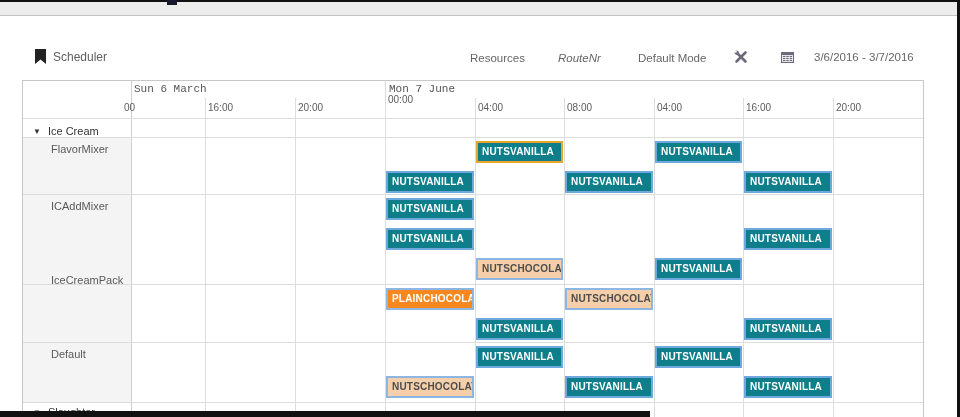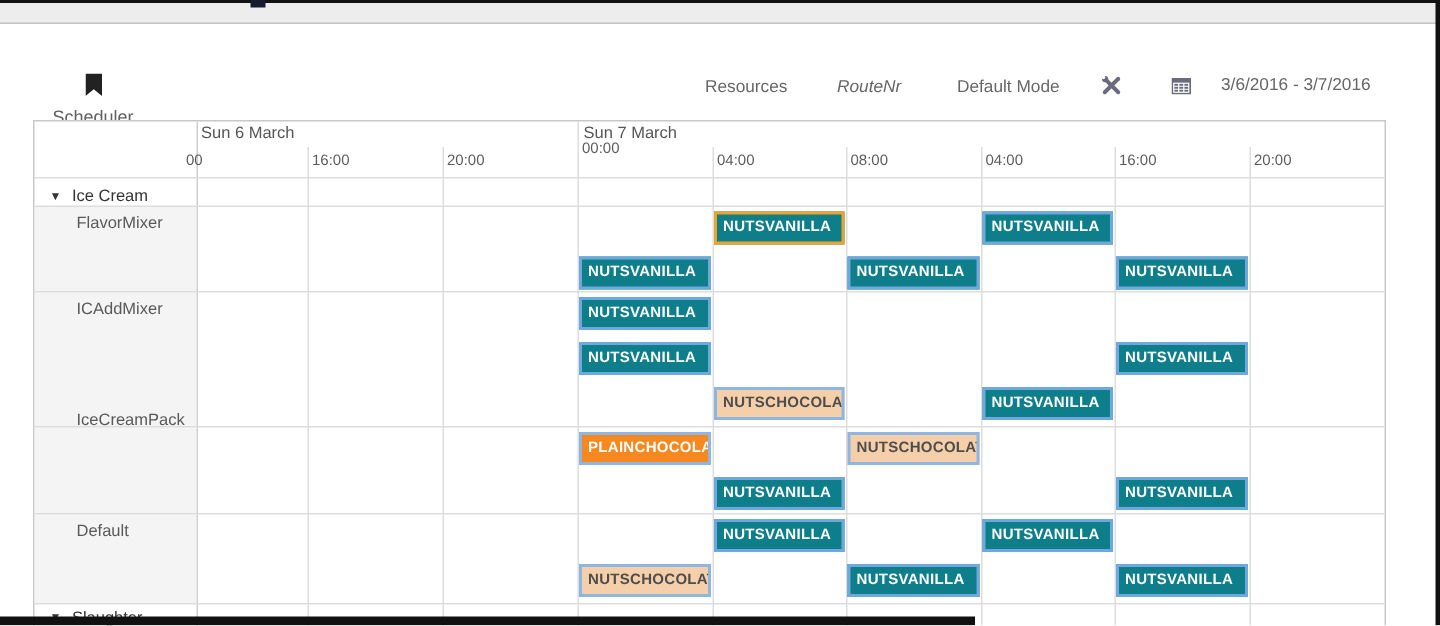--- a/index.html
+++ b/index.html
@@ -18,42 +18,42 @@
   .sched-title{display:flex;align-items:center;gap:7px;font-size:12px;color:#5f5f5f;}
   .tb-date{display:flex;align-items:center;gap:8px;cursor:pointer;}
   
   #grid{position:absolute;left:22px;top:80px;width:900px;height:337px;
         border:1px solid #c8c8c8;border-bottom:none;box-sizing:content-box;
         overflow:hidden;background:#fff;z-index:1;}
   .vline{position:absolute;width:1px;background:#ddd;z-index:2;}
   .hline{position:absolute;height:1px;background:#ddd;z-index:2;}
   .panel-line{position:absolute;width:1px;background:#cfcfcf;z-index:2;}
   .row-bg{position:absolute;left:0;width:108px;background:#f4f4f4;z-index:1;}
-  .day-label{position:absolute;font-size:11px;color:#555;z-index:3;}
+  .day-label{position:absolute;font-size:11px;color:#555;z-index:3;font-family:Liberation Mono, monospace;}
   .tick-label{position:absolute;font-size:10px;color:#5c5c5c;z-index:3;}
   .group-label{position:absolute;font-size:11px;color:#333;z-index:3;cursor:pointer;}
   .group-label .tri{font-size:8px;color:#333;margin-right:7px;vertical-align:1px;}
   .res-label{position:absolute;font-size:11px;color:#595959;z-index:3;}
   .bar{position:absolute;height:22px;box-sizing:border-box;border:2px solid;z-index:4;
        font-size:10px;font-weight:bold;letter-spacing:.2px;line-height:17px;
        padding:0 0 14px 4px;white-space:nowrap;overflow:hidden;cursor:pointer;}
   .icon-svg{display:block;}
 </style>
 </head>
 <body>
 
 <div class="screen">
 
   <div class="chrome-top"></div>
   <div class="chrome-notch"></div>
   <div class="chrome-strip"></div>
   <div class="edge-right"></div>
   <div class="edge-bottom"></div>
 
-  <div class="tb sched-title" style="left:35px;top:49px;flex-direction:column;">
+  <div class="tb sched-title" style="left:35px;top:49px;">
     <svg class="icon-svg" width="11" height="15" viewBox="0 0 11 15">
       <path d="M0 0 h11 v15 l-5.5 -4.5 -5.5 4.5 z" fill="#222"></path>
     </svg>
     <span>Scheduler</span>
   </div>
   <div class="tb tb-menu" style="left:470px;top:52px;">Resources</div>
   <div class="tb tb-menu" style="left:558px;top:52px;font-style:italic;">RouteNr</div>
   <div class="tb tb-menu" style="left:638px;top:52px;">Default Mode</div>
   <div class="tb" style="left:734px;top:50px;">
     <svg class="icon-svg" width="14" height="14" viewBox="0 0 14 14">
@@ -70,21 +70,21 @@
       <line x1="1.5" y1="6.5" x2="11.5" y2="6.5" stroke="#fff" stroke-width="0.8"></line>
       <line x1="1.5" y1="8.5" x2="11.5" y2="8.5" stroke="#fff" stroke-width="0.8"></line>
       <line x1="4.8" y1="4.5" x2="4.8" y2="10.5" stroke="#fff" stroke-width="0.8"></line>
       <line x1="8.2" y1="4.5" x2="8.2" y2="10.5" stroke="#fff" stroke-width="0.8"></line>
     </svg>
     <span>3/6/2016 - 3/7/2016</span>
   </div>
 
   <div id="grid">
       <div class="day-label" style="position: absolute; left: 111px; top: 2px;">Sun 6 March</div>
-      <div class="day-label" style="position: absolute; left: 366px; top: 2px;">Sun 7 March</div>
+      <div class="day-label" style="position: absolute; left: 366px; top: 2px;">Mon 7 June</div>
       <div class="tick-label" style="position: absolute; left: 101px; top: 21px;">00</div>
       <div class="tick-label" style="position: absolute; left: 185px; top: 21px;">16:00</div>
       <div class="tick-label" style="position: absolute; left: 275px; top: 21px;">20:00</div>
       <div class="tick-label" style="position: absolute; left: 365px; top: 13px;">00:00</div>
       <div class="tick-label" style="position: absolute; left: 455px; top: 21px;">04:00</div>
       <div class="tick-label" style="position: absolute; left: 544px; top: 21px;">08:00</div>
       <div class="tick-label" style="position: absolute; left: 634px; top: 21px;">04:00</div>
       <div class="tick-label" style="position: absolute; left: 723px; top: 21px;">16:00</div>
       <div class="tick-label" style="position: absolute; left: 813px; top: 21px;">20:00</div>
       <div class="panel-line" style="position: absolute; left: 108px; top: 0px; height: 337px;"></div>

